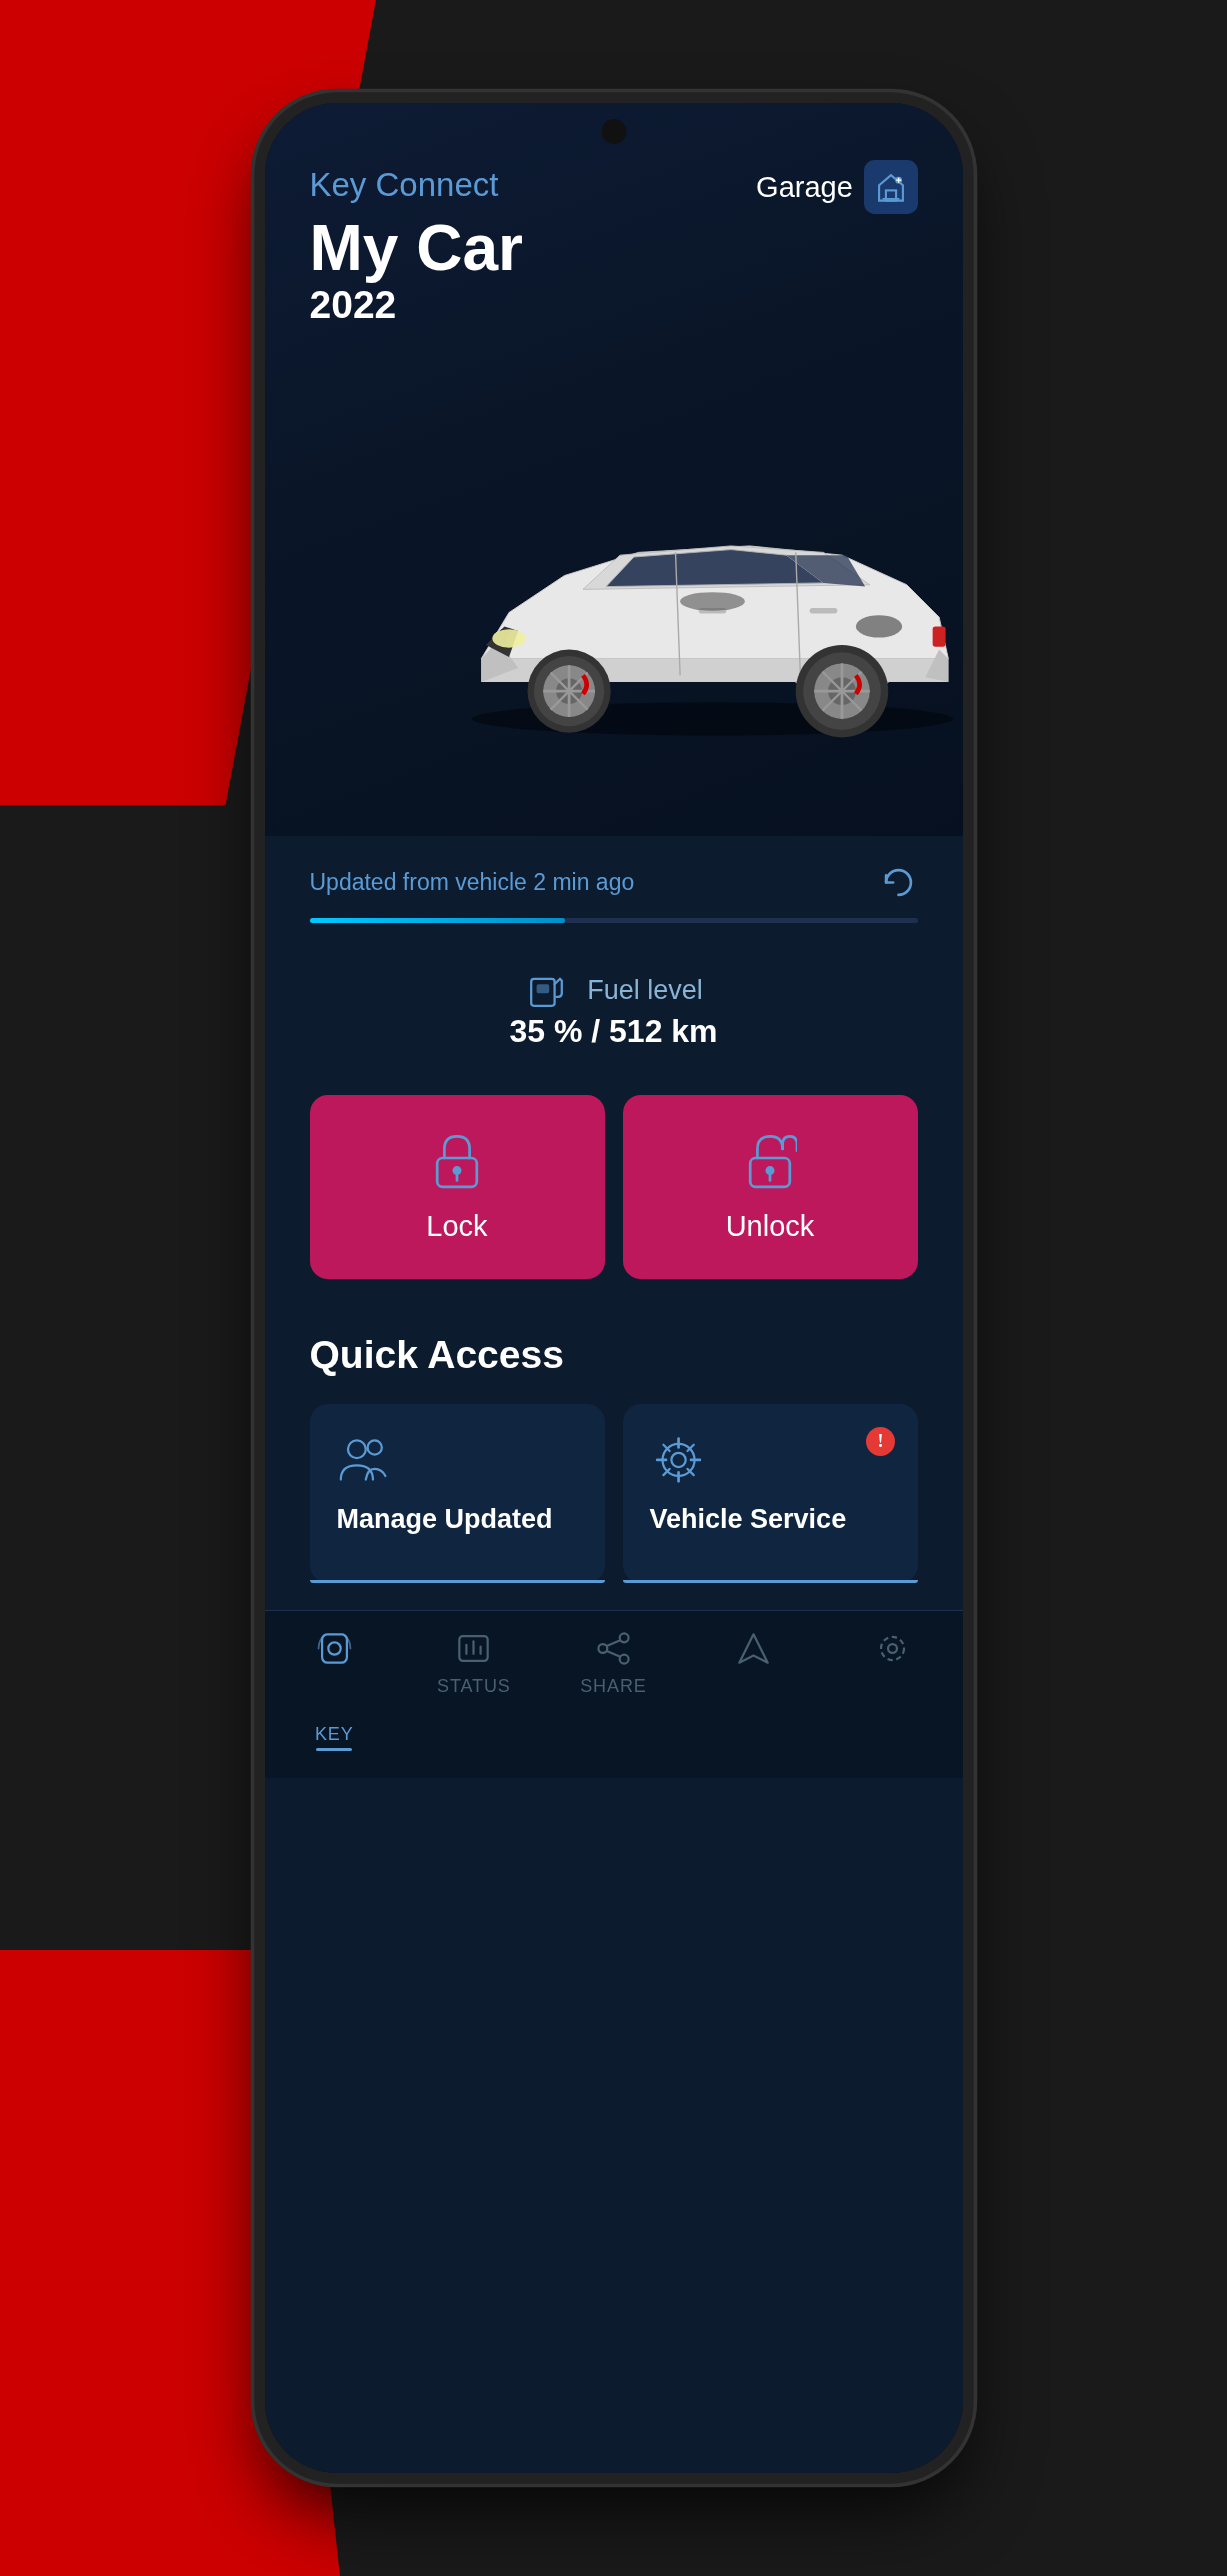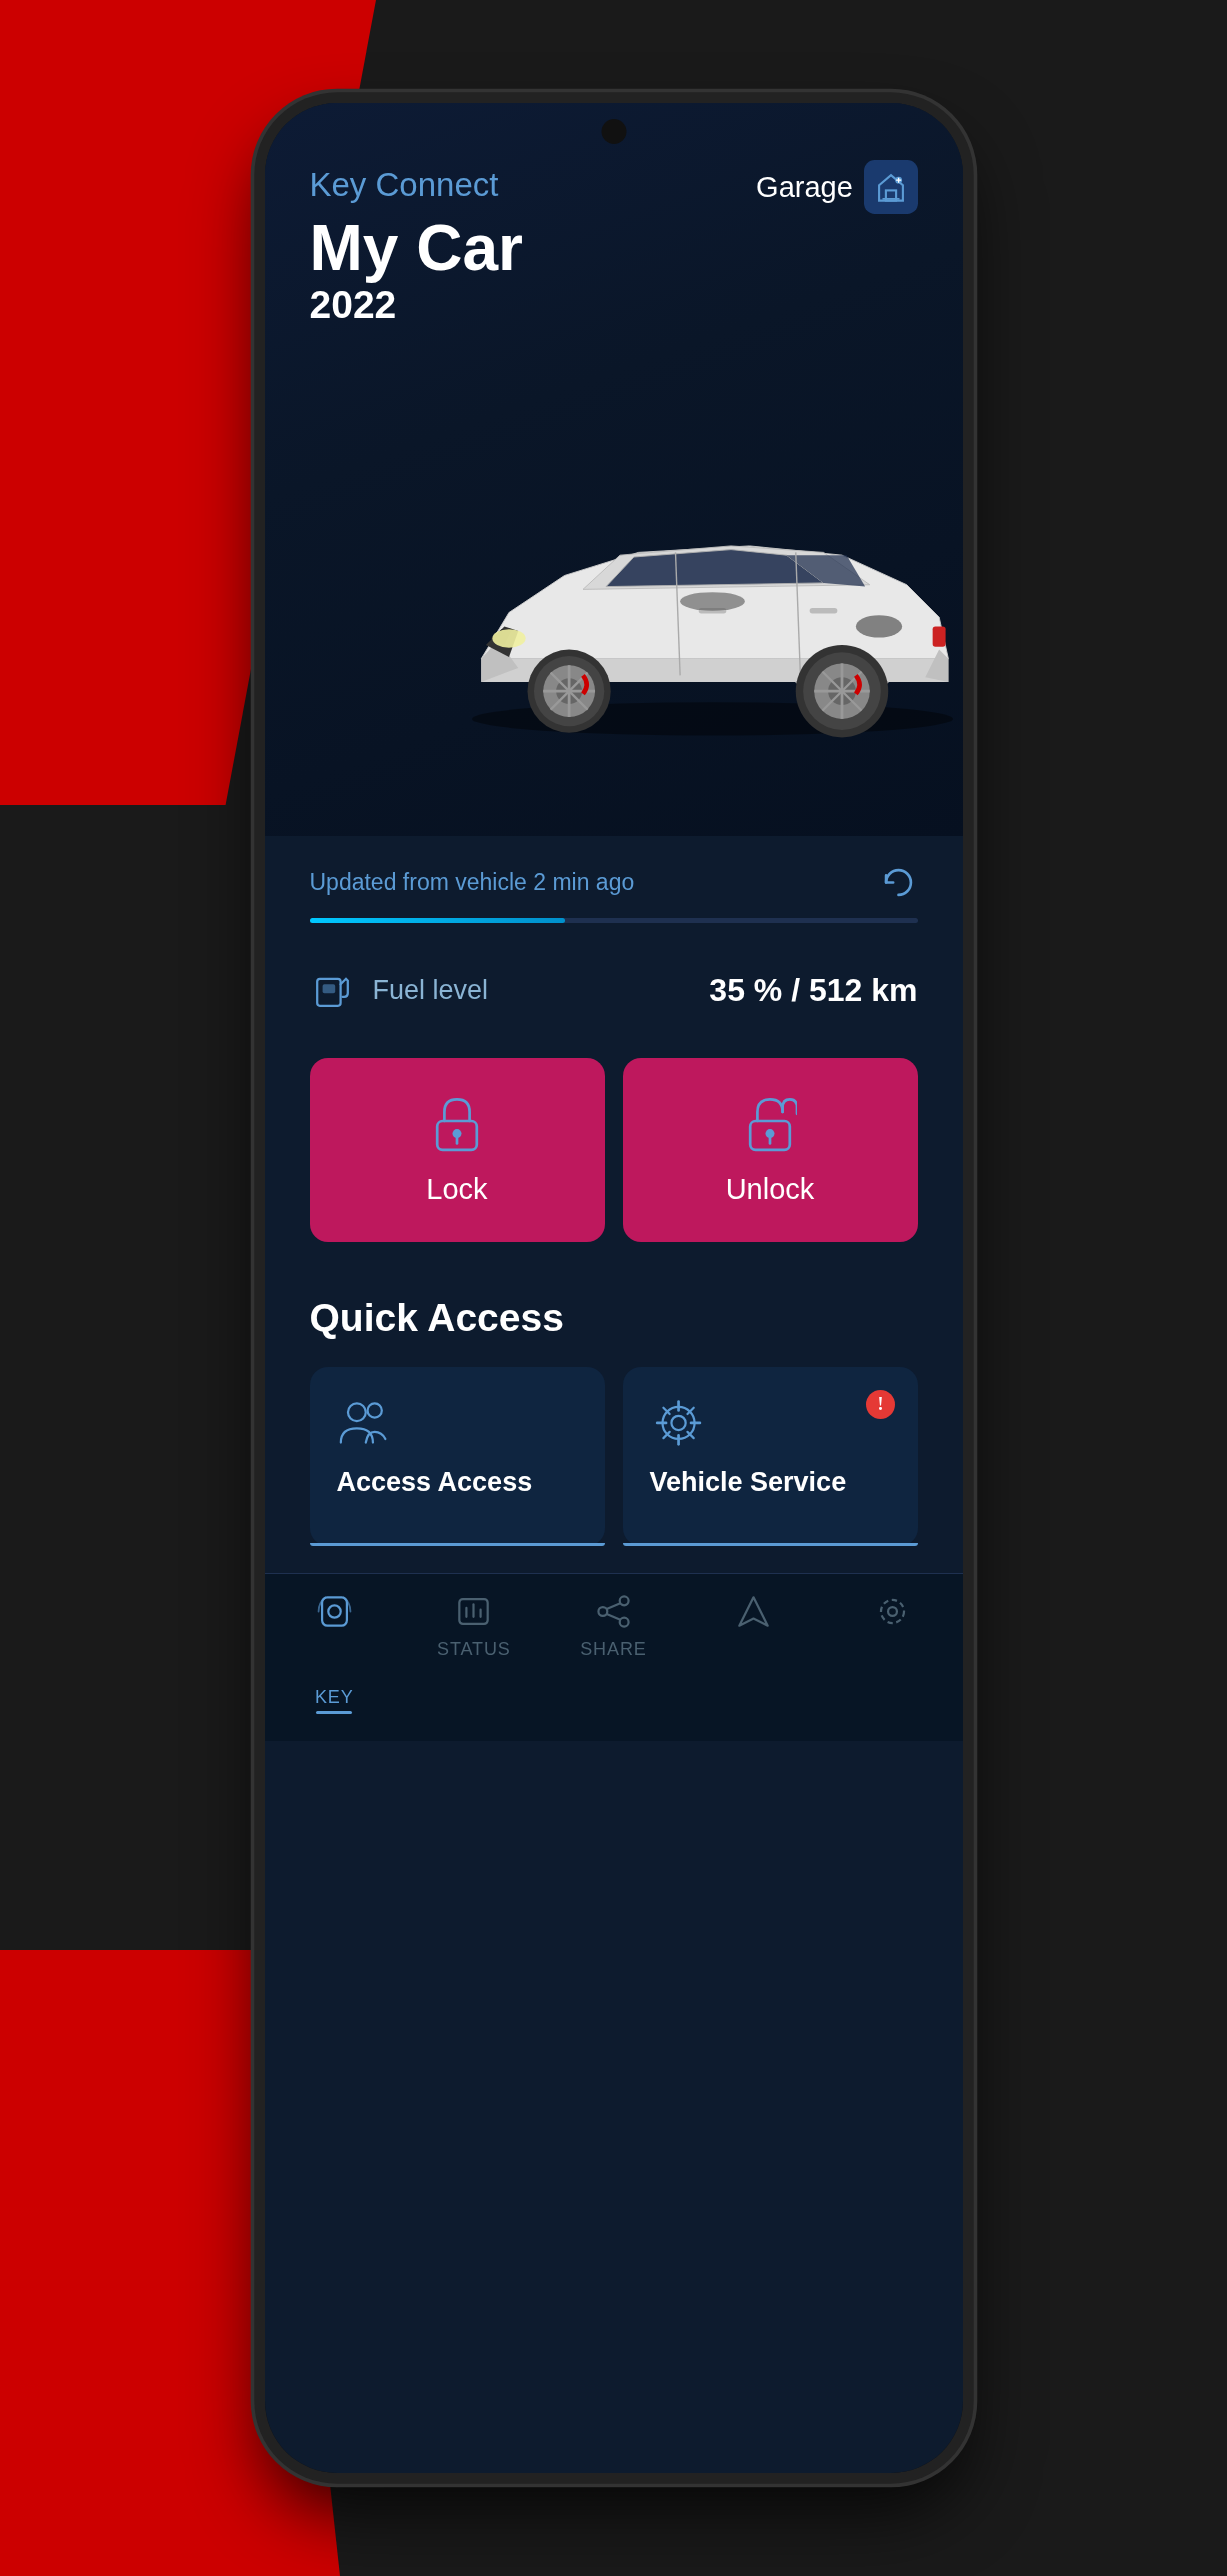--- a/index.html
+++ b/index.html
@@ -194,20 +194,21 @@
       background: linear-gradient(90deg, #00c8ff, #0090cc);
       border-radius: 2.7px;
     }
 
     
     .fuel-row {
       display: flex;
       align-items: center;
       justify-content: space-between;
       padding: 18px 0;
+      flex-direction: column;
     }
 
     .fuel-left {
       display: flex;
       align-items: center;
       gap: 18px;
     }
 
     .fuel-icon {
       width: 45px;
@@ -541,21 +542,21 @@
         <div class="quick-access-card">
           <div class="quick-access-icon">
             <svg width="54" height="49" viewBox="0 0 60 55" fill="none" xmlns="http://www.w3.org/2000/svg">
 
               <circle cx="22" cy="16" r="10" stroke="#5b9bd5" stroke-width="2.5" fill="none"></circle>
               <path d="M4 50 Q4 34 22 34 Q40 34 40 50" stroke="#5b9bd5" stroke-width="2.5" fill="none" stroke-linecap="round"></path>
               <circle cx="42" cy="14" r="8" stroke="#5b9bd5" stroke-width="2.5" fill="none"></circle>
               <path d="M32 50 Q34 38 42 38 Q50 38 54 46" stroke="#5b9bd5" stroke-width="2.5" fill="none" stroke-linecap="round"></path>
             </svg>
           </div>
-          <span class="quick-access-label">Access Access</span>
+          <span class="quick-access-label">Manage Updated</span>
           <div class="card-underline"></div>
         </div>
 
         <div class="quick-access-card" style="position:relative;">
           <div class="alert-badge">!</div>
           <div class="quick-access-icon">
             <svg width="58" height="49" viewBox="0 0 65 55" fill="none" xmlns="http://www.w3.org/2000/svg">
 
               <circle cx="32" cy="28" r="18" stroke="#5b9bd5" stroke-width="2.5" fill="none"></circle>
               <circle cx="32" cy="28" r="8" stroke="#5b9bd5" stroke-width="2.5" fill="none"></circle>

